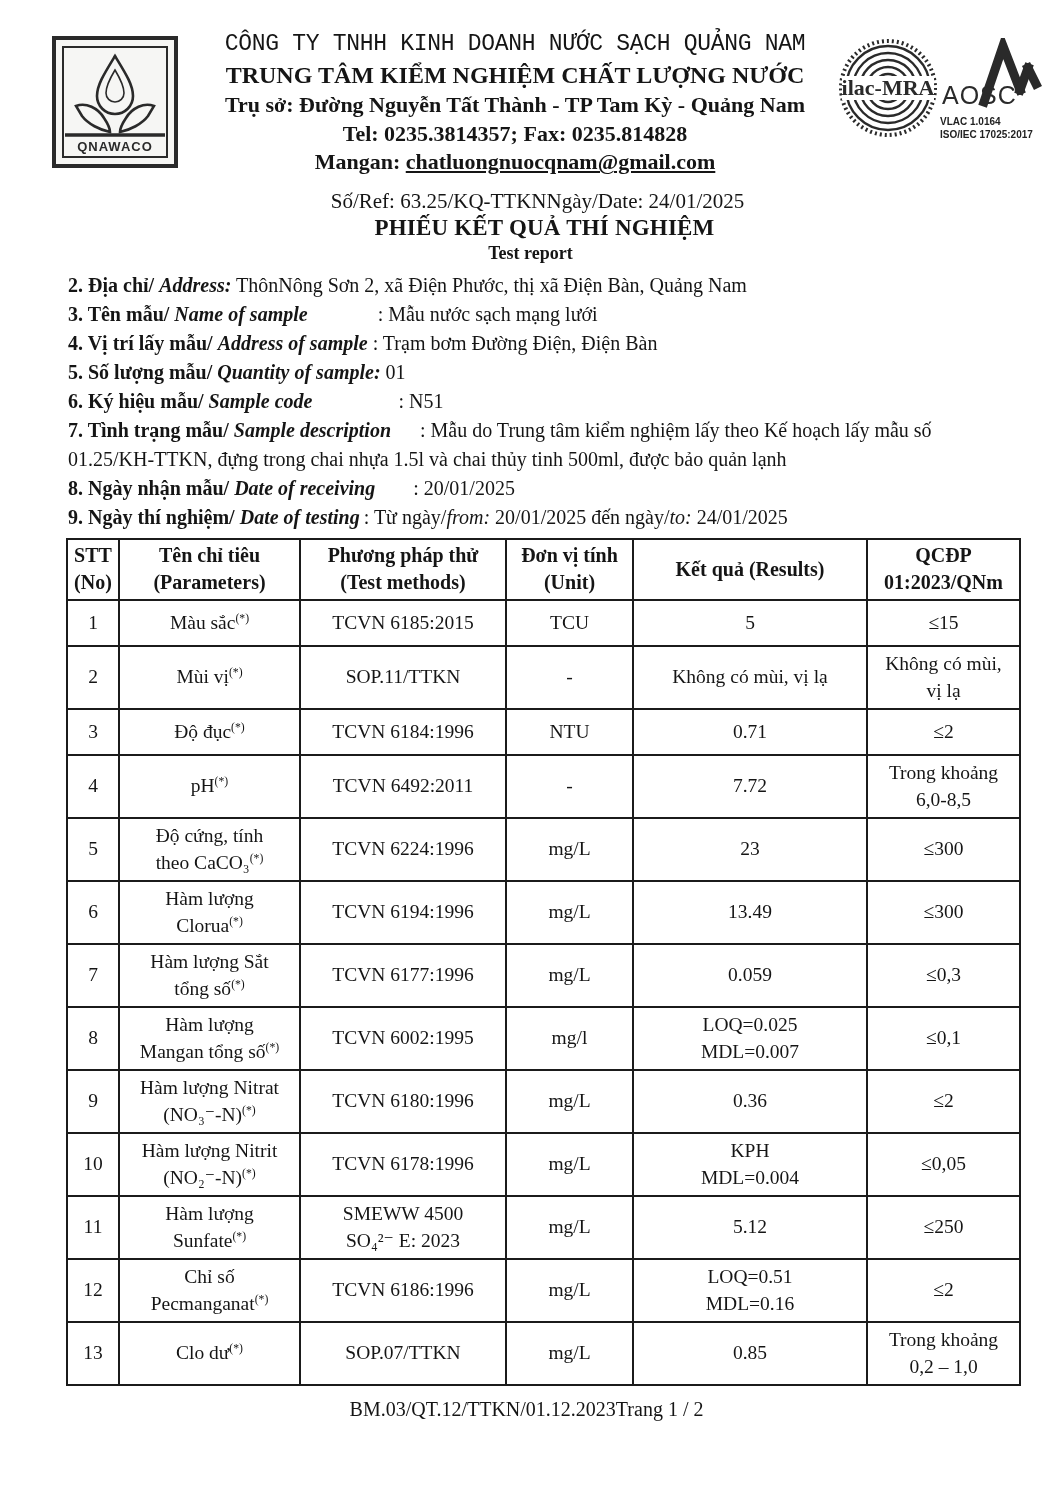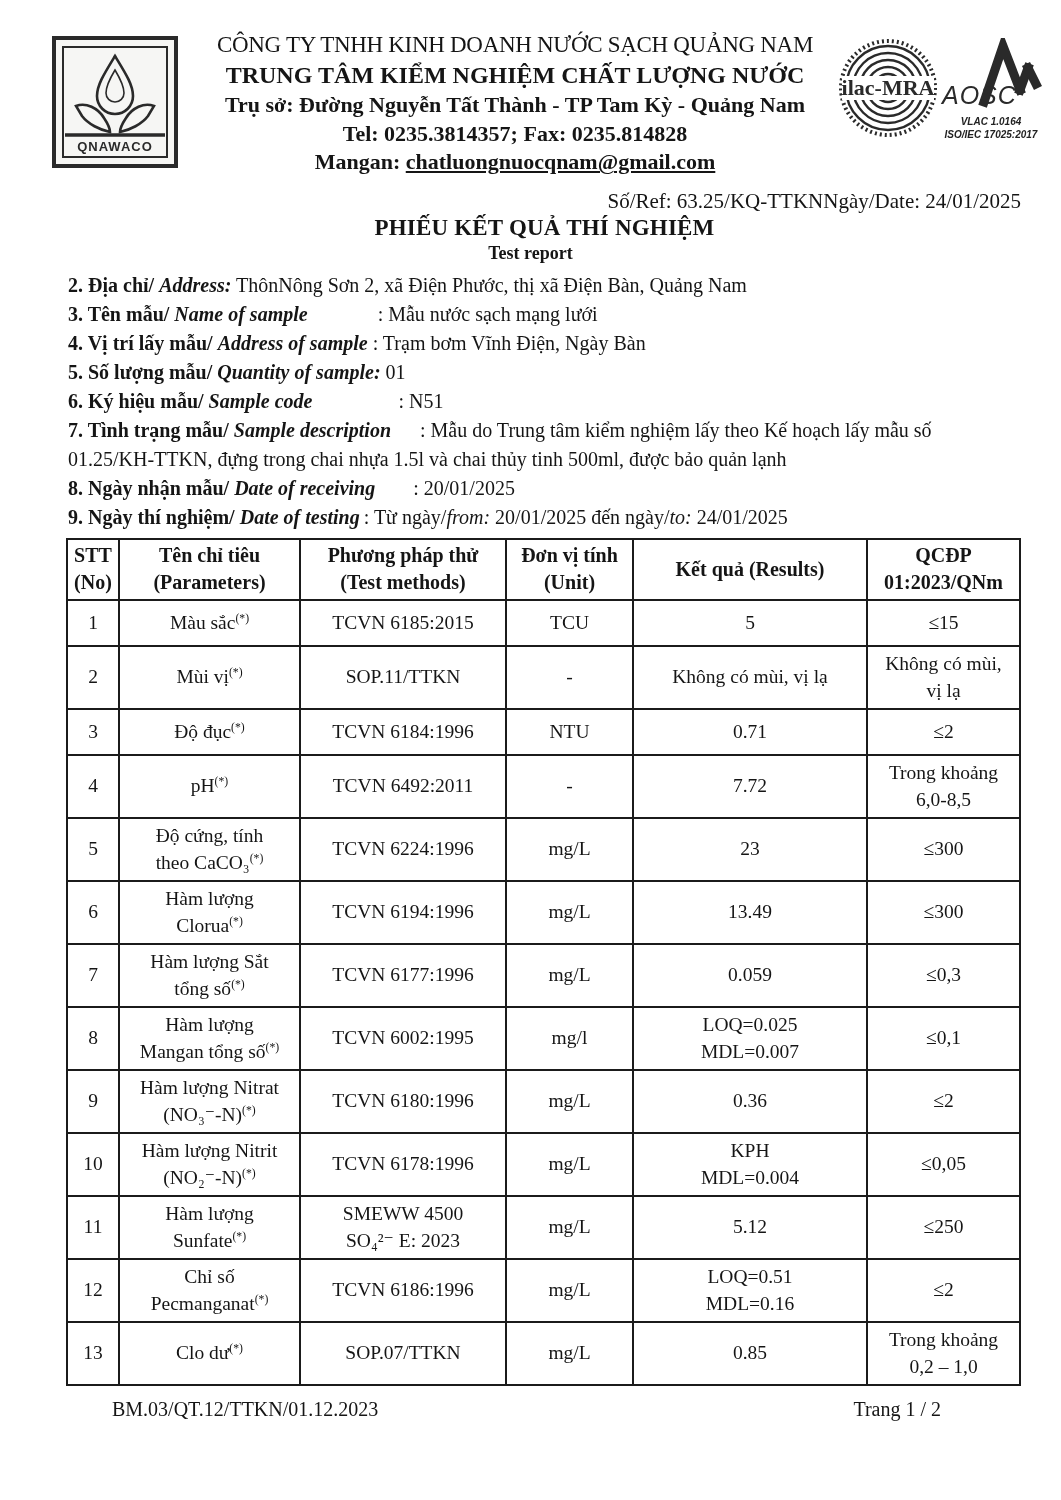--- a/index.html
+++ b/index.html
@@ -6,51 +6,51 @@
   .page{
     width:1061px;height:1500px;overflow:hidden;position:relative;
     background:#ffffff;color:#151515;
     font-family:"Liberation Serif","DejaVu Serif",serif;
   }
   
   .hdr{display:flex;align-items:flex-start;padding:30px 18px 0 52px;}
   .hdr-left{width:140px;flex:0 0 140px;padding-top:6px;}
   .hdr-center{flex:1;text-align:center;line-height:1.3;}
   .hdr-right{flex:0 0 205px;display:flex;align-items:flex-start;padding-top:8px;}
-  .company{font-size:23px;letter-spacing:-0.3px;}
+  .company{font-size:23px;letter-spacing:-0.3px;font-family:Liberation Mono, monospace;}
   .center-name{font-size:24px;font-weight:bold;}
   .addr{font-size:22px;font-weight:bold;}
   .tel{font-size:22px;font-weight:bold;}
   .emailline{font-size:22px;font-weight:bold;}
   .emailline .u{text-decoration:underline;}
-  .aosc-block{text-align:center;margin-left:2px;font-style:italic;}
+  .aosc-block{text-align:left;margin-left:2px;}
   .aosc-small{font-family:"Liberation Sans","DejaVu Sans",sans-serif;font-size:10px;font-weight:bold;line-height:1.25;color:#222;}
   
-  .meta-row{display:flex;justify-content:flex-end;margin:12px 40px 0 54px;font-size:21px;}
+  .meta-row{display:flex;justify-content:center;margin:12px 40px 0 54px;font-size:21px;}
   .doc-title{text-align:center;font-weight:bold;font-size:23px;margin-top:1px;letter-spacing:0.2px;padding-left:28px;}
   .doc-sub{text-align:center;font-weight:bold;font-size:18px;margin-top:2px;}
   
   .info{margin:7px 42px 0 68px;font-size:20px;line-height:29px;}
   .info .b{font-weight:bold;}
   .info .bi{font-weight:bold;font-style:italic;}
   .info .it{font-style:italic;}
   .gap{display:inline-block;height:1px;}
   .g1{width:76px}.g3{width:70px}.g6{width:86px}.g7{width:24px}.g8{width:38px}.g9{width:4px}
   
   table.results{border-collapse:collapse;table-layout:fixed;width:953px;margin:6px 0 0 66px;
     text-align:center;font-size:19.5px;}
   .results th,.results td{border:2px solid #1b1b1b;padding:2px 4px;line-height:1.38;vertical-align:middle;
     overflow:hidden;}
   .results th{font-weight:bold;font-size:20px;}
   .results thead tr{height:56px;}
   .results tbody tr{height:63px;}
   .results tbody tr.short{height:46px;}
   .results sup{font-size:0.60em;line-height:0;}
   
-  .ftr{display:flex;justify-content:space-between;margin:12px 120px 0 112px;font-size:20px;}
+  .ftr{display:flex;justify-content:center;margin:12px 120px 0 112px;font-size:20px;}
 </style>
 </head>
 <body>
 
 <div class="page">
 
   <div class="hdr">
     <div class="hdr-left">
       <svg width="126" height="132" viewBox="0 0 126 132">
         <rect x="2" y="2" width="122" height="128" fill="#f6f6f4" stroke="#2a2a2a" stroke-width="4"></rect>
@@ -109,21 +109,21 @@
     <span>Số/Ref: 63.25/KQ-TTKN</span>
     <span>Ngày/Date: 24/01/2025</span>
   </div>
 
   <div class="doc-title">PHIẾU KẾT QUẢ THÍ NGHIỆM</div>
   <div class="doc-sub">Test report</div>
 
   <div class="info">
     <div><span class="b">2. Địa chỉ/ </span><span class="bi">Address:</span><span> ThônNông Sơn 2, xã Điện Phước, thị xã Điện Bàn, Quảng Nam</span></div>
     <div><span class="b">3. Tên mẫu/ </span><span class="bi">Name of sample</span><span class="gap g3"></span><span>: Mẫu nước sạch mạng lưới</span></div>
-    <div><span class="b">4. Vị trí lấy mẫu/ </span><span class="bi">Address of sample</span><span> : Trạm bơm Vĩnh Điện, Ngày Bàn</span></div>
+    <div><span class="b">4. Vị trí lấy mẫu/ </span><span class="bi">Address of sample</span><span> : Trạm bơm Đường Điện, Điện Bàn</span></div>
     <div><span class="b">5. Số lượng mẫu/ </span><span class="bi">Quantity of sample:</span><span> 01</span></div>
     <div><span class="b">6. Ký hiệu mẫu/ </span><span class="bi">Sample code</span><span class="gap g6"></span><span>: N51</span></div>
     <div><span class="b">7. Tình trạng mẫu/ </span><span class="bi">Sample description</span><span class="gap g7"></span><span> : Mẫu do Trung tâm kiểm nghiệm lấy theo Kế hoạch lấy mẫu số 01.25/KH-TTKN, đựng trong chai nhựa 1.5l và chai thủy tinh 500ml, được bảo quản lạnh</span></div>
     <div><span class="b">8. Ngày nhận mẫu/ </span><span class="bi">Date of receiving</span><span class="gap g8"></span><span>: 20/01/2025</span></div>
     <div><span class="b">9. Ngày thí nghiệm/ </span><span class="bi">Date of testing</span><span class="gap g9"></span><span>: Từ ngày/</span><span class="it">from:</span><span> 20/01/2025  đến ngày/</span><span class="it">to:</span><span> 24/01/2025</span></div>
   </div>
 
   <table class="results">
     <colgroup>
       <col style="width:52px">

